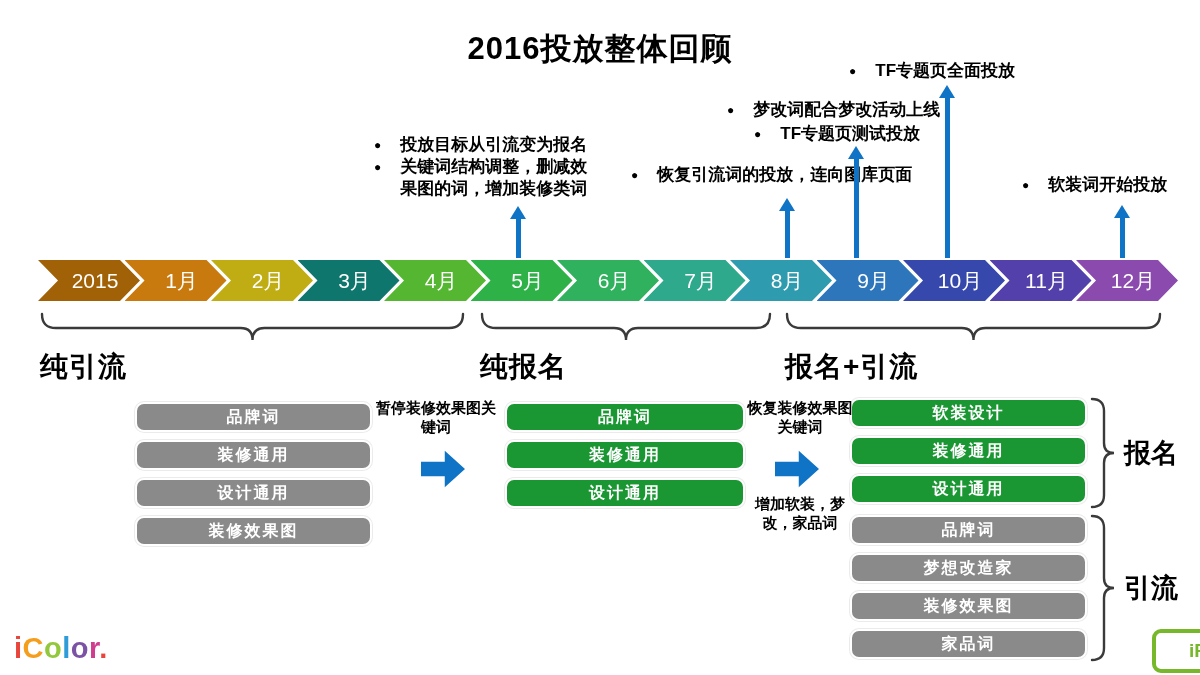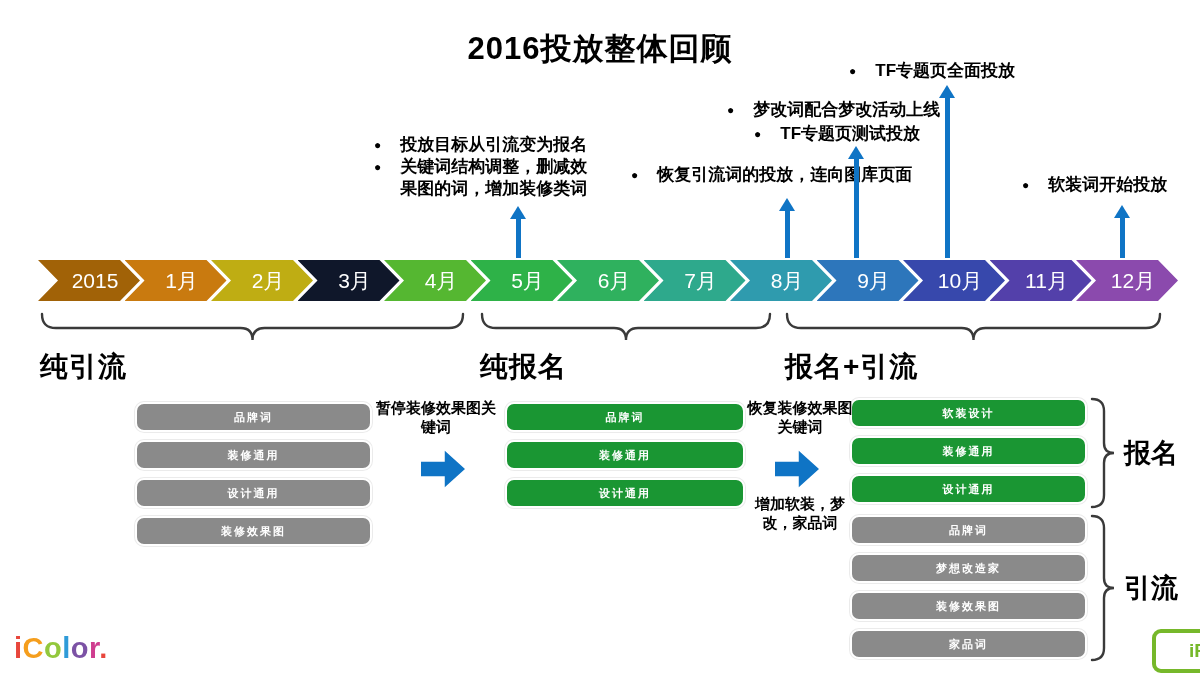--- a/index.html
+++ b/index.html
@@ -21,21 +21,21 @@
   .chev span{color:#fff;font-size:21px;padding-left:12px;}
   
   svg.brace{position:absolute;overflow:visible;}
   svg.brace path{fill:none;stroke:#3a3a3a;stroke-width:2.4;stroke-linecap:round;}
   
   .phase-label{position:absolute;text-align:left;font-size:28px;font-weight:bold;letter-spacing:1px;}
   
   .bar-group{position:absolute;}
   .bar{height:30px;margin-bottom:8px;border:2px solid #fff;border-radius:9px;
        box-sizing:border-box;display:flex;align-items:center;justify-content:center;
-       color:#fff;font-size:11px;font-weight:bold;letter-spacing:2px;
+       color:#fff;font-size:16px;font-weight:bold;letter-spacing:2px;
        box-shadow:0 0 0 1px rgba(0,0,0,0.08);}
   
   .trans-label{position:absolute;text-align:center;font-weight:bold;font-size:15px;line-height:19px;}
   .block-arrow{position:absolute;width:44px;height:38px;
                clip-path:polygon(0 31%,54% 31%,54% 2%,100% 50%,54% 98%,54% 69%,0 69%);}
   
   .uparrow{position:absolute;width:16px;}
   .uparrow-head{width:0;height:0;margin:0 auto;
                 border-left:8px solid transparent;border-right:8px solid transparent;
                 border-bottom:13px solid #1170c9;}
@@ -125,21 +125,21 @@
   <div id="timeline">
       <div class="chev" style="background: #a16207;">
         <span>2015</span>
       </div>
       <div class="chev" style="background: rgb(201, 122, 15);">
         <span>1月</span>
       </div>
       <div class="chev" style="background: rgb(191, 173, 19);">
         <span>2月</span>
       </div>
-      <div class="chev" style="background: #0f172a;">
+      <div class="chev" style="background: #0f766e;">
         <span>3月</span>
       </div>
       <div class="chev" style="background: rgb(85, 183, 49);">
         <span>4月</span>
       </div>
       <div class="chev" style="background: rgb(46, 178, 72);">
         <span>5月</span>
       </div>
       <div class="chev" style="background: rgb(47, 177, 94);">
         <span>6月</span>

